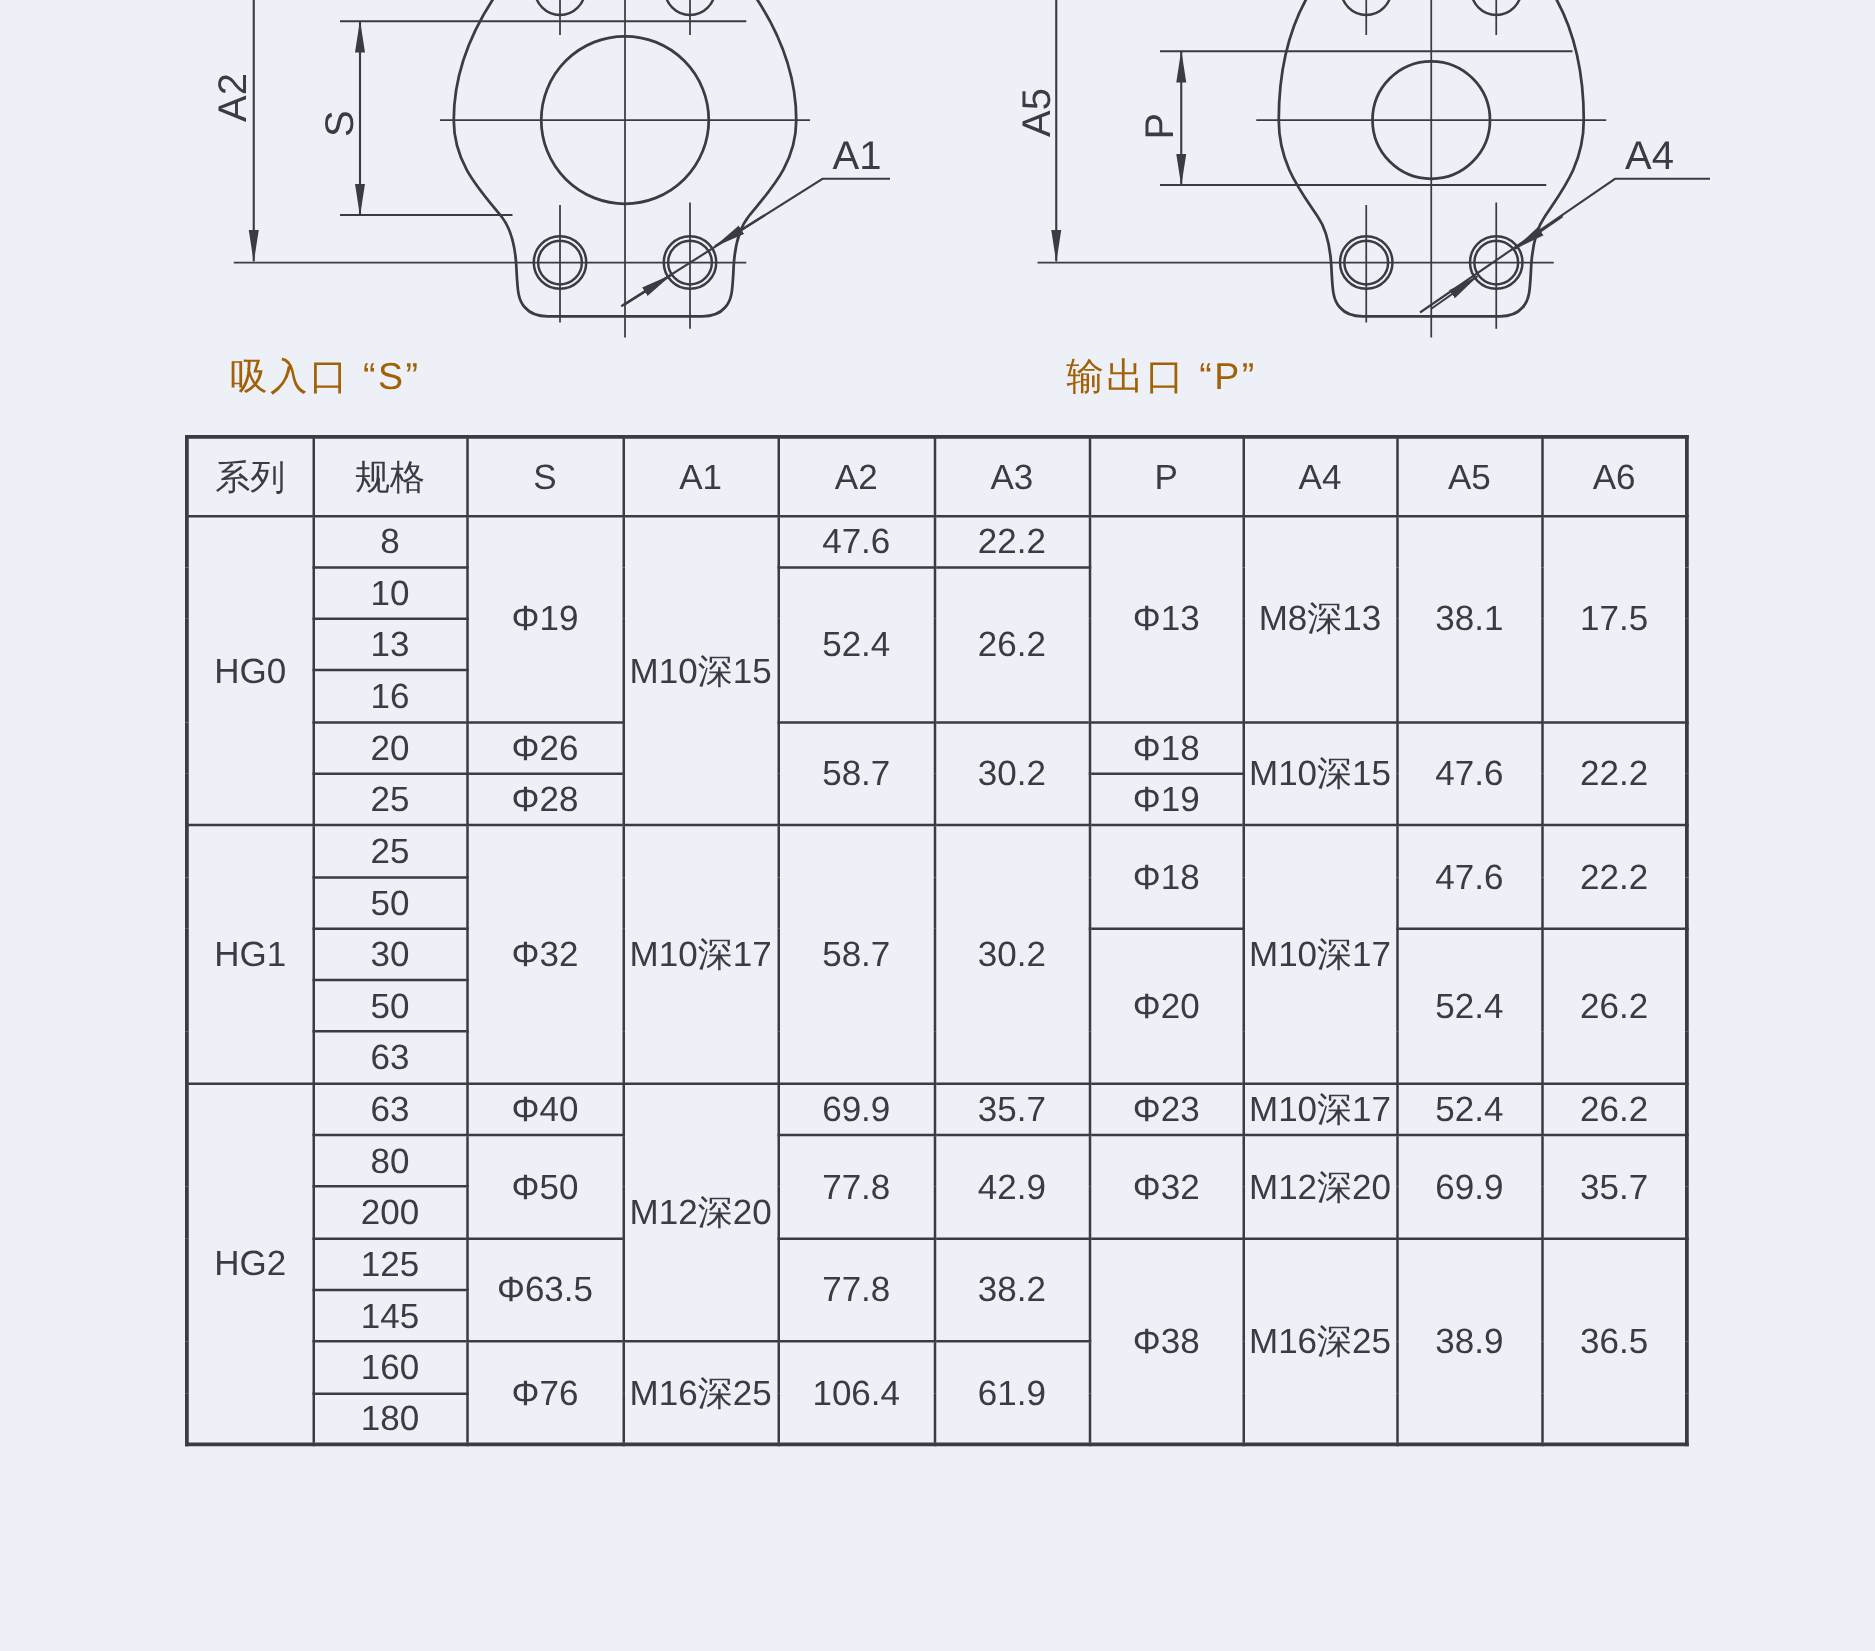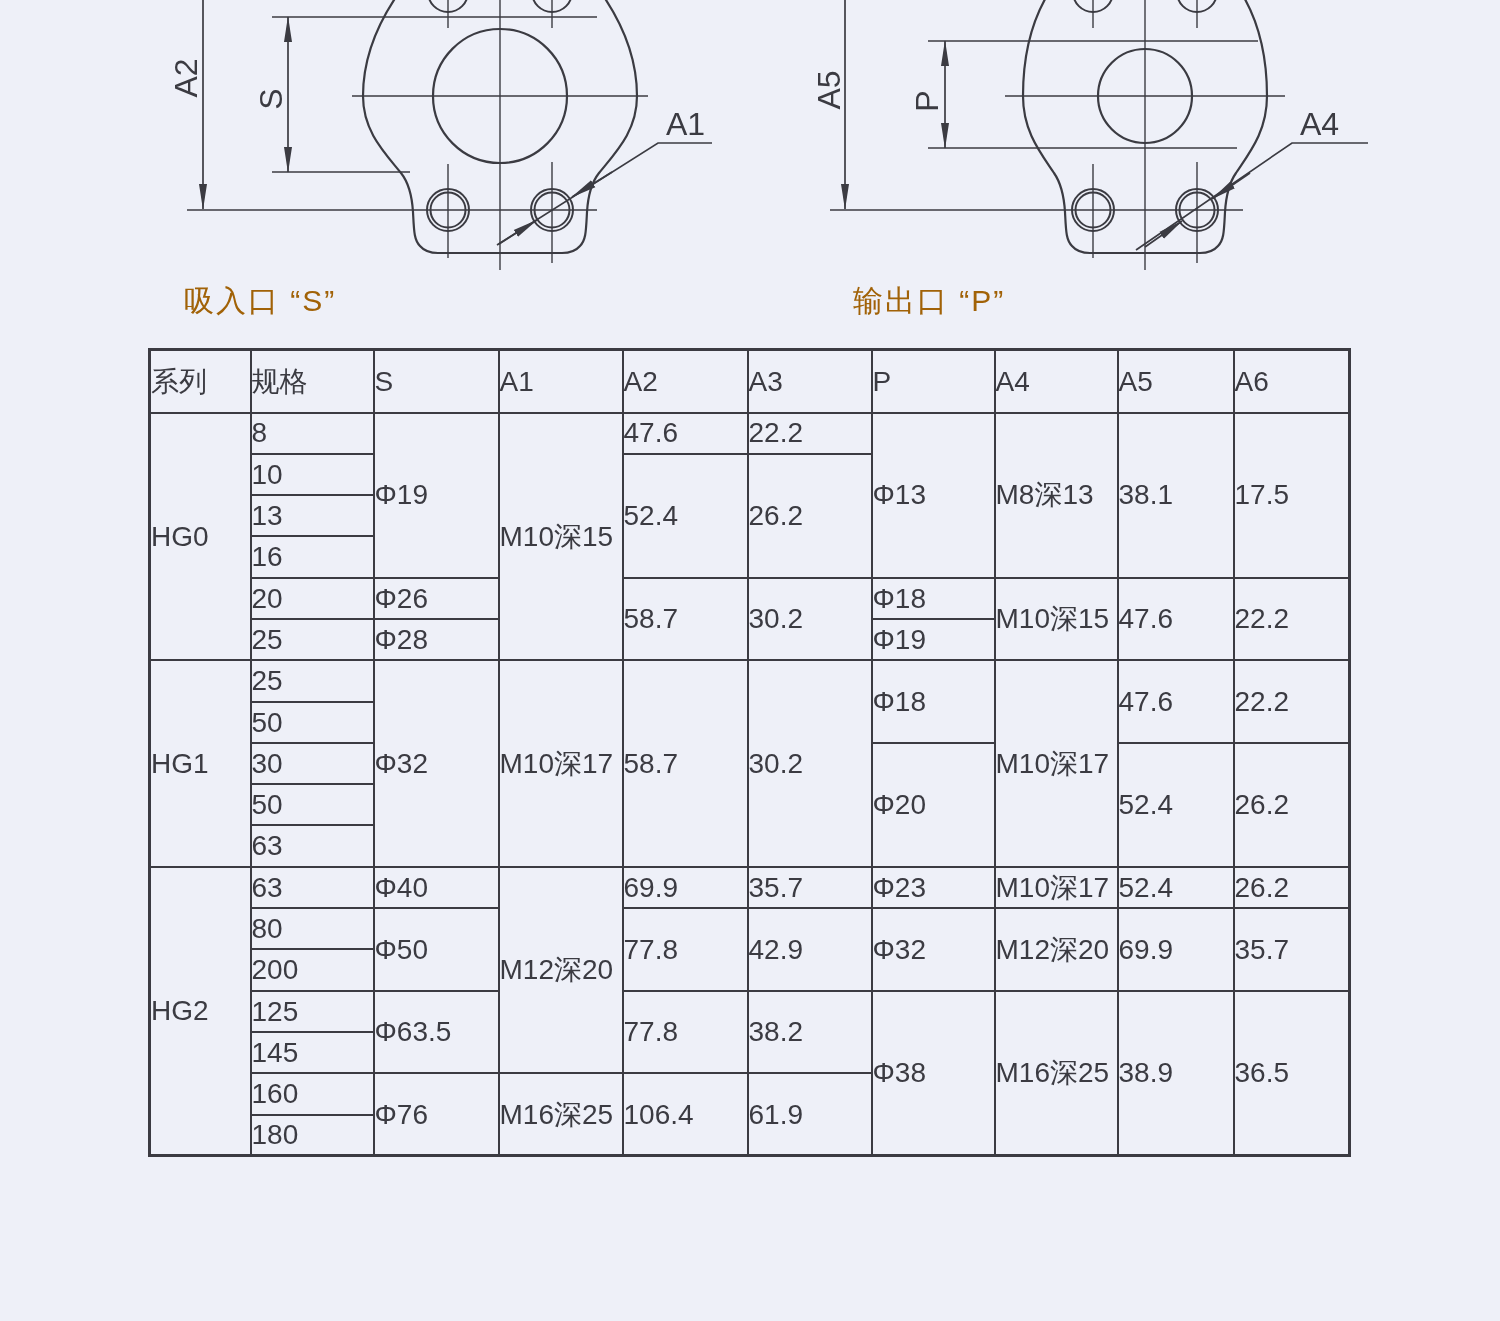--- a/index.html
+++ b/index.html
@@ -15,21 +15,21 @@
   .dim-label{font-size:32px;fill:#3b3b42;}
   .caption{
     position:absolute;top:281px;
     font-size:30px;letter-spacing:2px;color:#a16207;white-space:nowrap;
   }
   #cap-left{left:184px;}
   #cap-right{left:825px;margin-left:28px;}
   table.dims{
     position:absolute;left:148px;top:348px;
     width:1200px;border-collapse:collapse;table-layout:fixed;
-    font-size:28px;text-align:left;color:#3b3b42;
+    font-size:28px;text-align:center;color:#3b3b42;
     border:3px solid #3b3b42;
   }
   .dims th,.dims td{
     border:2px solid #3b3b42;
     padding:0;font-weight:normal;
     vertical-align:middle;line-height:1.05;
     overflow:hidden;white-space:nowrap;
   }
   .dims thead tr{height:63px;}
   .dims tbody tr{height:41.3px;}

